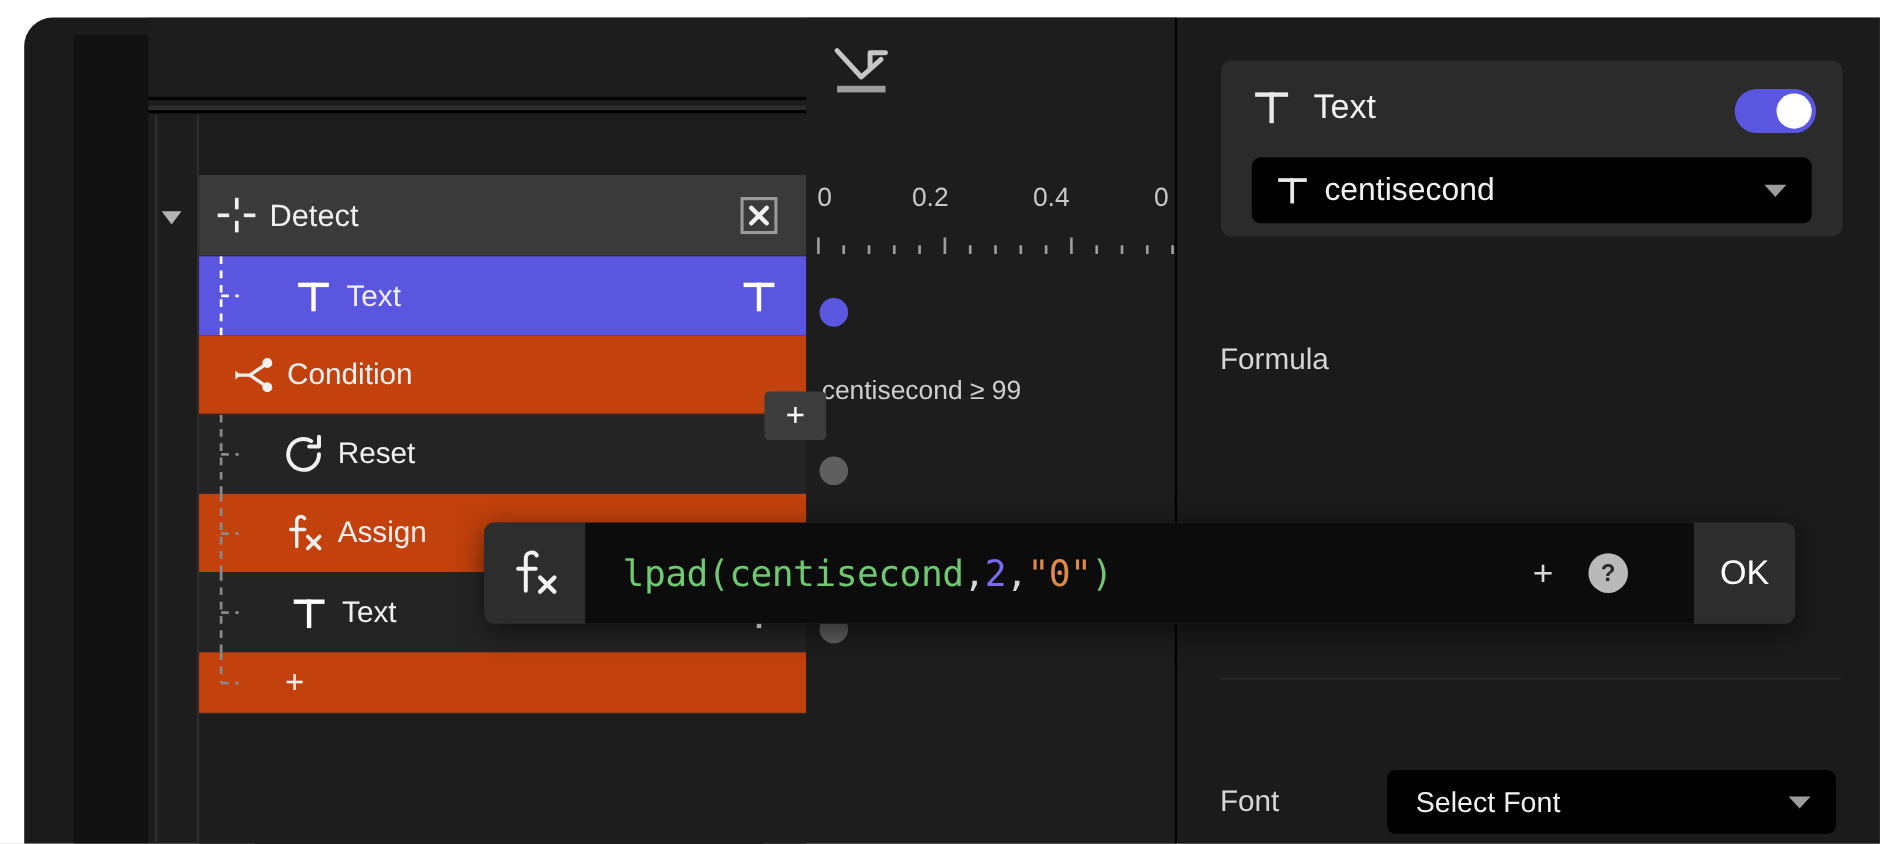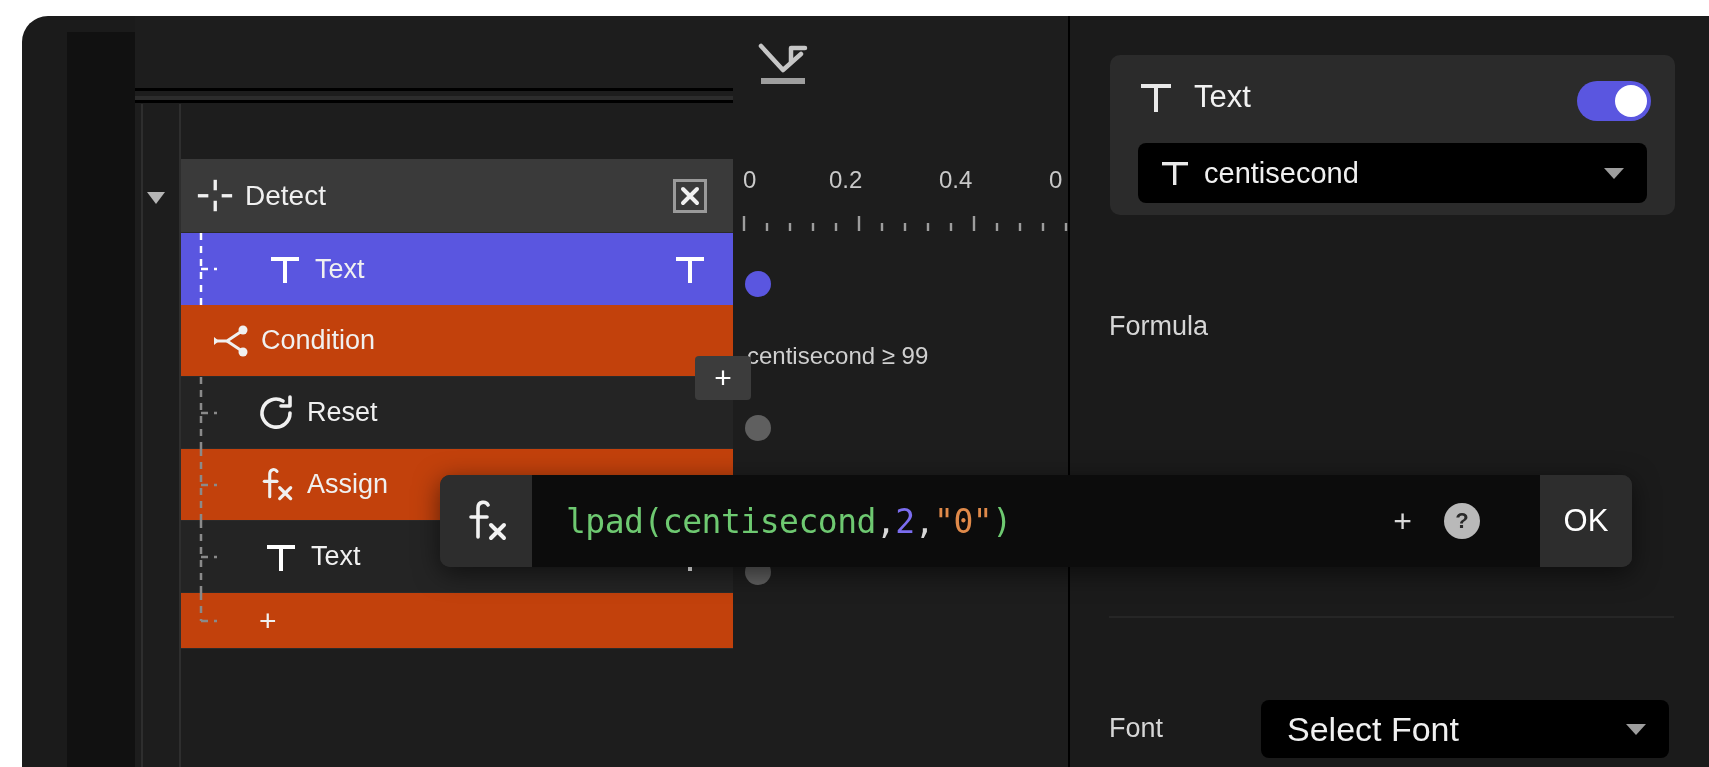--- a/index.html
+++ b/index.html
@@ -93,21 +93,21 @@
 
   .sel-text{left:28px;top:88px;width:509px;height:60px;}
   .sel-text .ticon{margin-left:22px;margin-right:14px;}
 
   .lbl{position:absolute;color:#d6d6d6;font-size:27px;}
   .content-lbl{left:38px;top:295px;}
   .content-combo{left:38px;top:355px;width:565px;height:62px;padding-left:24px;box-sizing:border-box;}
 
   .font-lbl{left:38px;top:697px;}
   .font-combo{left:190px;top:684px;width:408px;height:58px;padding-left:26px;box-sizing:border-box;}
-  .font-combo .cval{font-size:34px;}
+  .font-combo .cval{font-size:26px;}
 
   .insp-rule{position:absolute;left:38px;top:600px;width:565px;height:2px;background:#262626;}
 
   
   .fx{position:absolute;left:440px;top:475px;width:1192px;height:92px;background:#2d2d2d;
       border-radius:10px;box-shadow:0 6px 26px rgba(0,0,0,.55);z-index:20;display:flex;
       align-items:stretch;overflow:hidden;}
   .fx-icon{width:92px;display:flex;align-items:center;justify-content:center;background:#2d2d2d;}
   .fx-field{flex:1;background:#0c0c0c;display:flex;align-items:center;position:relative;}
   .fx-code{margin-left:34px;font-family:"DejaVu Sans Mono",monospace;font-size:33px;

